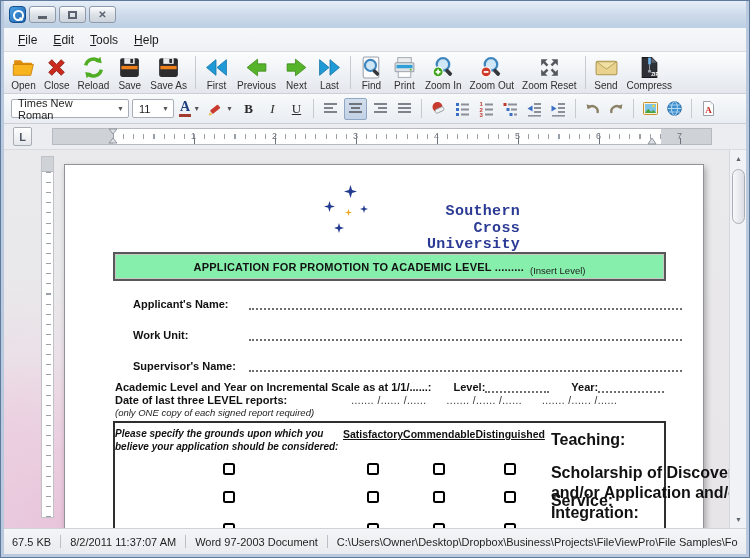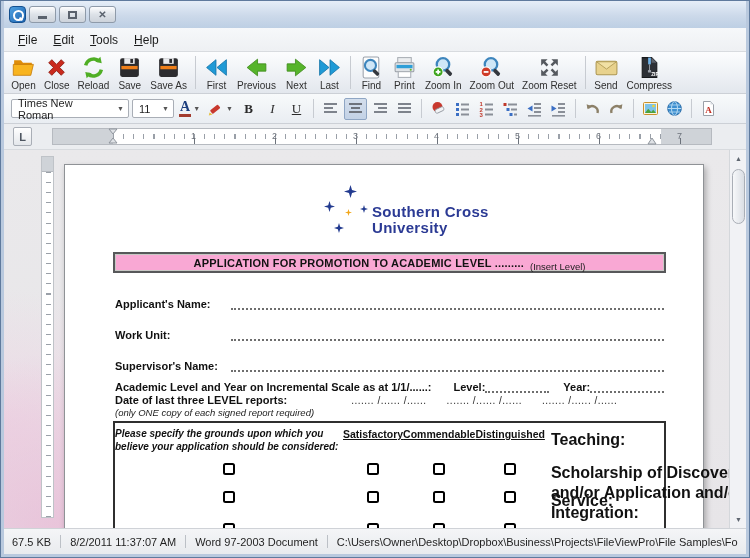--- a/index.html
+++ b/index.html
@@ -65,27 +65,27 @@
   .page{position:absolute;left:60px;top:14px;width:640px;height:430px;background:#fff;border:1px solid #8f9296;box-shadow:2px 3px 6px rgba(0,0,0,.28);}
 
   
   .scroll{position:absolute;right:0;top:0;bottom:0;width:17px;background:#f1f2f5;border-left:1px solid #d4d7db;}
   .sbtn{position:absolute;left:1px;width:15px;height:15px;display:flex;align-items:center;justify-content:center;font-size:7px;color:#5f6670;}
   .sthumb{position:absolute;left:2px;top:19px;width:13px;height:55px;background:linear-gradient(90deg,#f7f8fa,#dadee4);border:1px solid #a9aeb6;border-radius:7px;}
 
   
   .logo{position:absolute;left:255px;top:20px;width:200px;height:62px;}
   .star{position:absolute;}
-  .logo-text{position:absolute;left:52px;top:18px;text-align:left;font-family:Liberation Sans, sans-serif;font-weight:bold;color:#2b3a94;}
+  .logo-text{position:absolute;left:72px;top:18px;text-align:right;font-family:Liberation Mono, monospace;font-weight:bold;color:#2b3a94;}
   .logo-l1{font-size:15px;letter-spacing:.3px;}
   .logo-l2{font-size:15px;letter-spacing:.3px;margin-top:-1px;}
-  .banner{position:absolute;left:48px;top:87px;width:553px;height:21px;background:#f9a8d4;border:2px solid #57585a;box-shadow:inset 0 0 0 1px #c9c8c5;display:flex;align-items:center;justify-content:center;gap:6px;}
+  .banner{position:absolute;left:48px;top:87px;width:553px;height:29px;background:#86efac;border:2px solid #57585a;box-shadow:inset 0 0 0 1px #c9c8c5;display:flex;align-items:center;justify-content:center;gap:6px;}
   .banner .t{font-weight:bold;font-size:11px;color:#121212;letter-spacing:.2px;}
   .banner .s{font-size:9.5px;color:#1d1d1d;margin-top:8px;}
-  .field{position:absolute;left:50px;width:549px;display:flex;align-items:flex-end;}
+  .field{position:absolute;left:68px;width:549px;display:flex;align-items:flex-end;}
   .fl{font-weight:bold;font-size:11px;width:116px;flex-shrink:0;color:#111;}
   .dotline{flex:1;border-bottom:2px dotted #6e6e6e;height:13px;}
   .acad{position:absolute;left:50px;top:216px;width:549px;display:flex;align-items:flex-end;font-size:11px;color:#111;}
   .acad .bl{font-weight:bold;white-space:nowrap;}
   .dots-sm{border-bottom:2px dotted #6e6e6e;height:12px;display:inline-block;}
   .pmdr{position:absolute;left:50px;top:229px;width:549px;display:flex;align-items:flex-end;font-size:11px;color:#111;}
   .pmdr .dt{font-size:10px;color:#2c2c2c;letter-spacing:.5px;white-space:nowrap;}
   .note{position:absolute;left:50px;top:242px;font-size:9.5px;font-style:italic;color:#1c1c1c;}
   .dtable{position:absolute;left:48px;top:256px;width:553px;height:160px;border:2px solid #2f2f2f;display:grid;grid-template-columns:228px 1fr 1fr 1fr 1fr;grid-template-rows:33px 28px 32px 28px;}
   .prompt{font-style:italic;font-weight:bold;font-size:10px;line-height:1.3;padding:4px 4px 0 0;color:#111;}
@@ -527,21 +527,21 @@
       </div>
       <div class="field" style="top:194px">
         <span class="fl">Supervisor's Name:</span>
           <span class="dotline"></span>
       </div>
 
       <div class="acad">
         <span class="bl">Academic Level and Year on Incremental Scale as at 1/1/......:</span>
         <span class="bl" style="margin-left:22px">Level:</span>
         <span class="dots-sm" style="width:64px"></span>
-        <span class="bl" style="margin-left:14px">Year:</span>
+        <span class="bl" style="margin-left:22px">Year:</span>
         <span class="dots-sm" style="flex:1"></span>
       </div>
 
       <div class="pmdr">
         <span style="font-weight:bold">Date of last three LEVEL reports:</span>
         <span class="dt" style="margin-left:64px">....... /...... /......</span>
         <span class="dt" style="margin-left:20px">....... /...... /......</span>
         <span class="dt" style="margin-left:20px">....... /...... /......</span>
       </div>
       <div class="note">(only ONE copy of each signed report required)</div>

